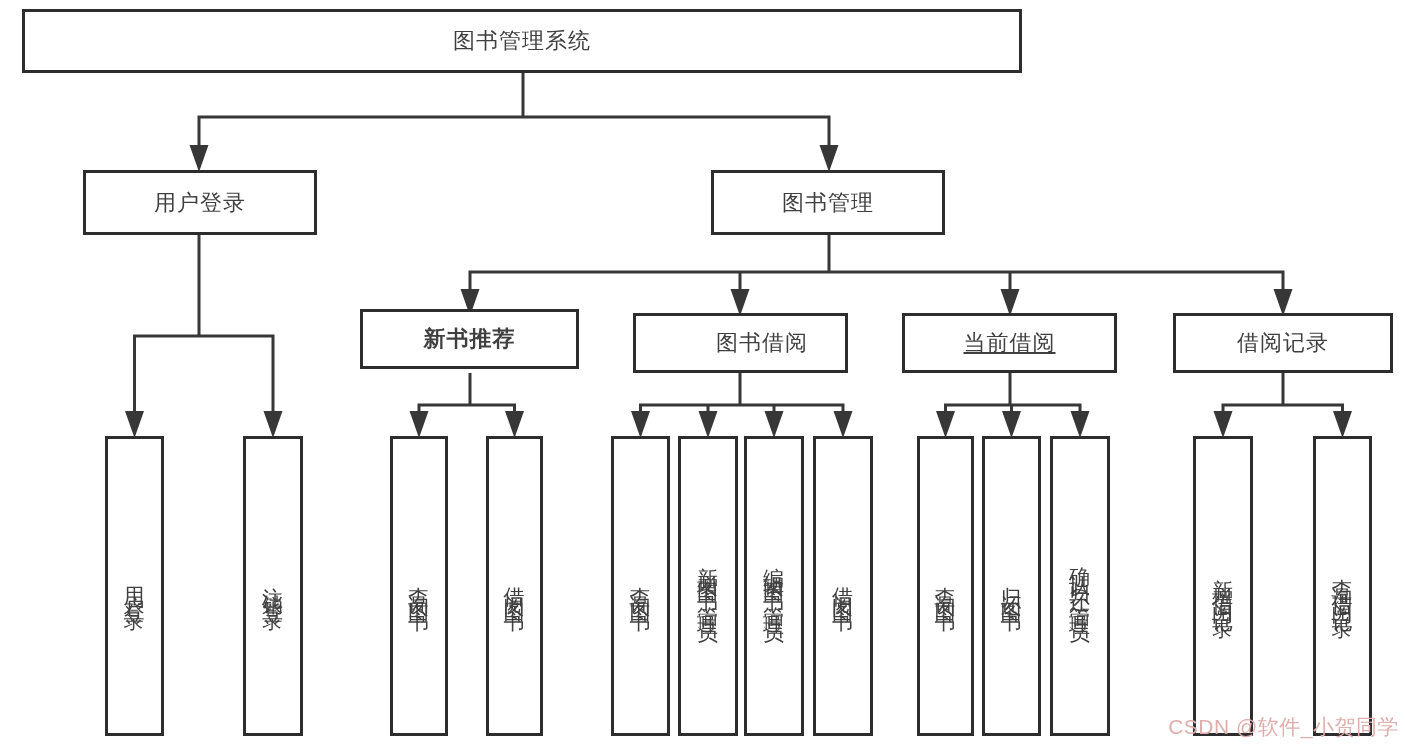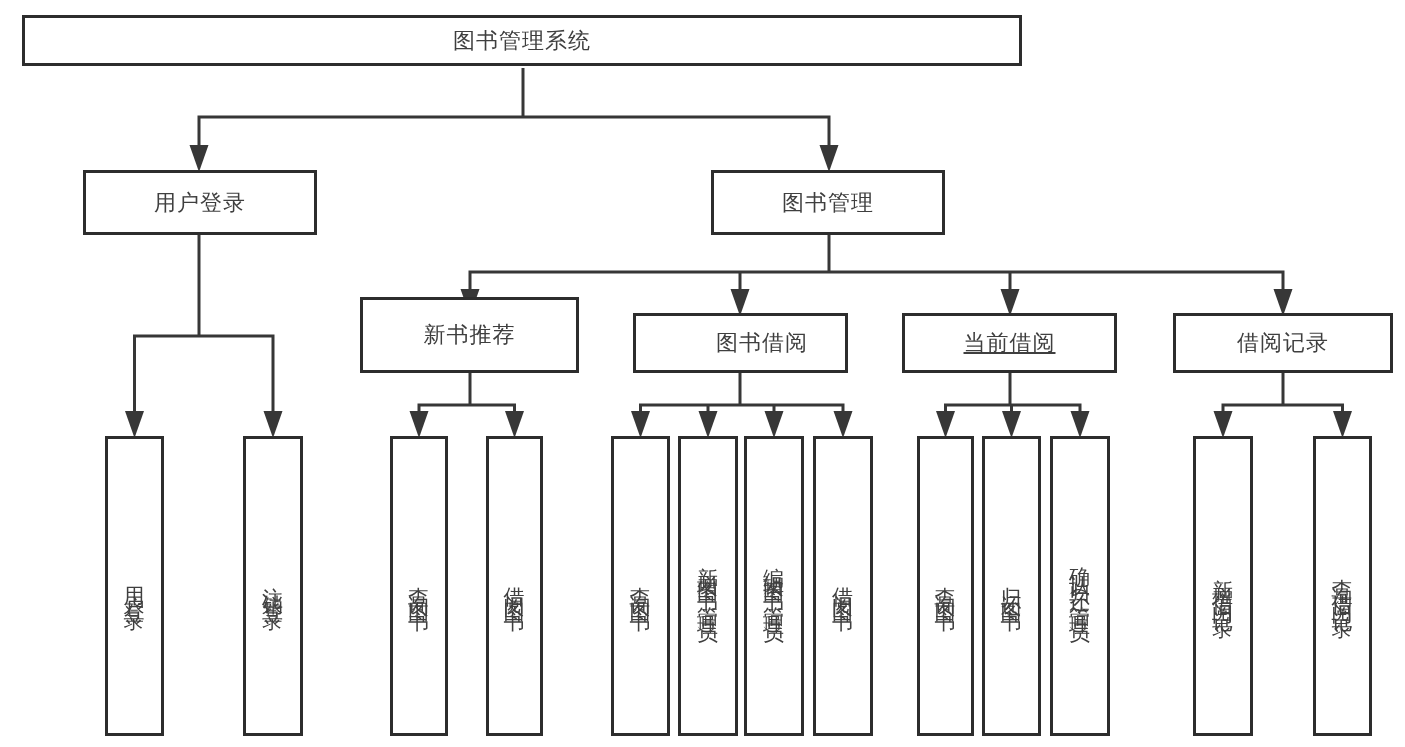--- a/index.html
+++ b/index.html
@@ -122,32 +122,32 @@
         <polygon points="774,438 764.5,411 783.5,411"></polygon>
         <polygon points="843,438 833.5,411 852.5,411"></polygon>
         <polygon points="945.5,438 936,411 955,411"></polygon>
         <polygon points="1011.5,438 1002,411 1021,411"></polygon>
         <polygon points="1080,438 1070.5,411 1089.5,411"></polygon>
         <polygon points="1223,438 1213.5,411 1232.5,411"></polygon>
         <polygon points="1342.5,438 1333,411 1352,411"></polygon>
       </g>
   </svg>
 
-  <div class="node" style="left:22px; top:15px; width:1000px; height:51px;">
+  <div class="node" style="left:22px; top:9px; width:1000px; height:64px;">
     <span>图书管理系统</span>
   </div>
 
   <div class="node" style="left:83px; top:170px; width:234px; height:65px;">
     <span>用户登录</span>
   </div>
   <div class="node" style="left:711px; top:170px; width:234px; height:65px;">
     <span>图书管理</span>
   </div>
 
-  <div class="node" style="left:360px; top:297px; width:219px; height:76px;">
+  <div class="node" style="left:360px; top:309px; width:219px; height:60px;font-weight:bold;">
     <span>新书推荐</span>
   </div>
   <div class="node" style="left:633px; top:313px; width:215px; height:60px;padding-left:43px;">
     <span>图书借阅</span>
   </div>
   <div class="node" style="left:902px; top:313px; width:215px; height:60px;text-decoration:underline;">
     <span>当前借阅</span>
   </div>
   <div class="node" style="left:1173px; top:313px; width:220px; height:60px;">
     <span>借阅记录</span>
@@ -190,14 +190,15 @@
     <span class="vtext">确认归还（管理员）</span>
   </div>
 
   <div class="leaf" style="left:1193px; top:436px; width:60px; height:300px;">
     <span class="vtext">新增借阅记录</span>
   </div>
   <div class="leaf" style="left:1313px; top:436px; width:59px; height:300px;">
     <span class="vtext">查询借阅记录</span>
   </div>
 
+  <div class="watermark" style="color: rgb(223, 173, 171);">CSDN @软件_小贺同学</div>
 
 </div>
 
 </body></html>

